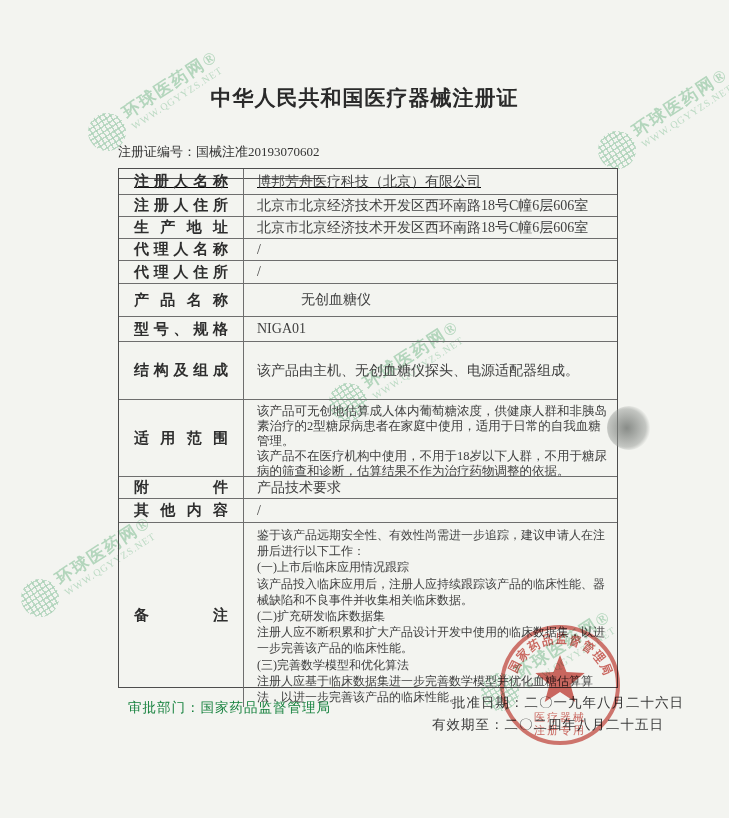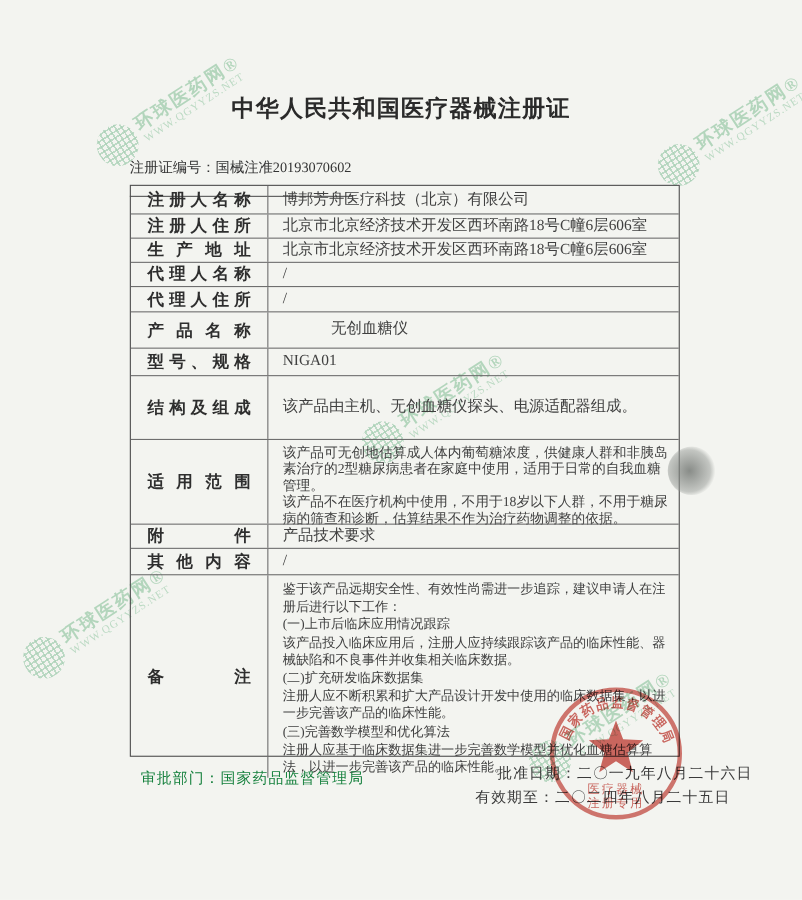--- a/index.html
+++ b/index.html
@@ -23,21 +23,21 @@
   }
 
   
   .table{
     position:absolute;left:118px;top:168px;width:500px;height:520px;
     border:1px solid #4d4d4d;box-sizing:border-box;
     display:flex;flex-direction:column;
   }
   .trow{display:flex;border-top:1px solid #6e6e6e;box-sizing:border-box;flex:0 0 auto;}
   .trow:first-child{border-top:none;}
-  .trow:nth-child(1){height:25px;}
+  .trow:nth-child(1){height:25px;text-decoration:underline;}
   .trow:nth-child(2){height:22px;}
   .trow:nth-child(3){height:22px;}
   .trow:nth-child(4){height:22px;}
   .trow:nth-child(5){height:23px;}
   .trow:nth-child(6){height:33px;gap:44px;}
   .trow:nth-child(7){height:25px;}
   .trow:nth-child(8){height:58px;}
   .trow:nth-child(9){height:77px;}
   .trow:nth-child(10){height:22px;justify-content:space-between;}
   .trow:nth-child(11){height:24px;}

